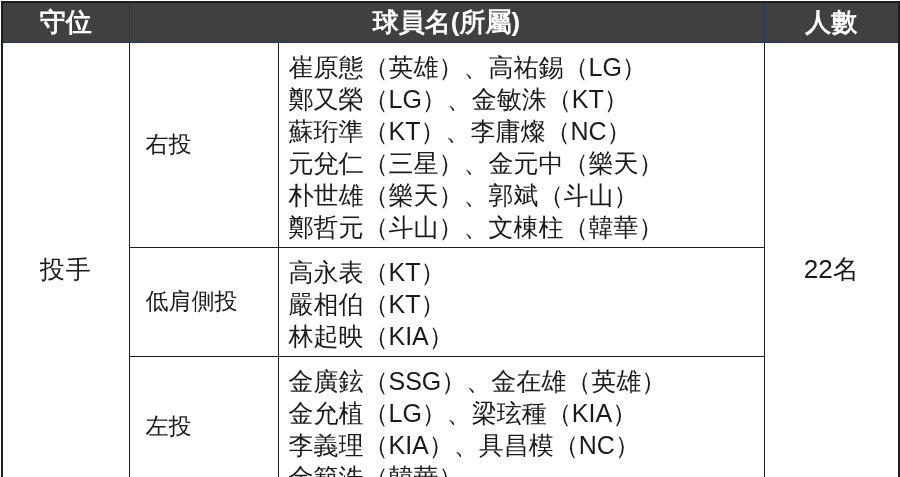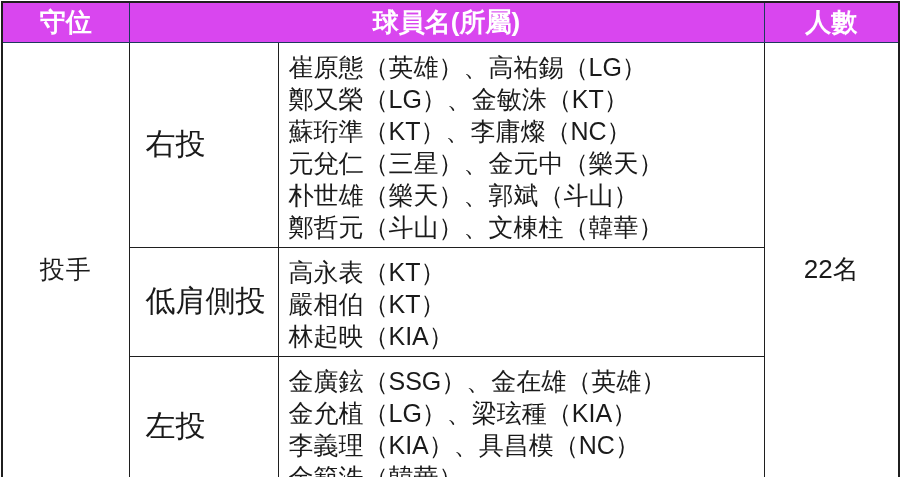--- a/index.html
+++ b/index.html
@@ -24,41 +24,41 @@
     box-shadow: 3px 0 0 #ababab, 0 3px 0 #ababab, 3px 3px 0 #ababab;
     background: #ffffff;
   }
   table.roster th, table.roster td {
     border: 1.5px solid #1f1f1f;
     vertical-align: middle;
     overflow: hidden;
   }
   tr.header-row { height: 40px; }
   tr.header-row th {
-    background: #d946ef;
+    background: #404040;
     color: #ffffff;
     font-weight: bold;
     font-size: 26px;
     text-align: center;
     border-color: #1e3a5c;
     padding: 0;
   }
   tr.row-right   { height: 194px; }
   tr.row-side    { height: 100px; }
   tr.row-left    { height: 130px; }
   .pos-cell {
     text-align: center;
     font-size: 25px;
     color: #1a1a1a;
     letter-spacing: 1px;
   }
   .type-cell {
     text-align: left;
     padding-left: 16px;
-    font-size: 30px;
+    font-size: 23px;
     color: #1a1a1a;
   }
   .players-cell {
     text-align: left;
     padding: 8px 4px 4px 10px;
     font-size: 25px;
     color: #1a1a1a;
   }
   .player-line {
     line-height: 32px;

